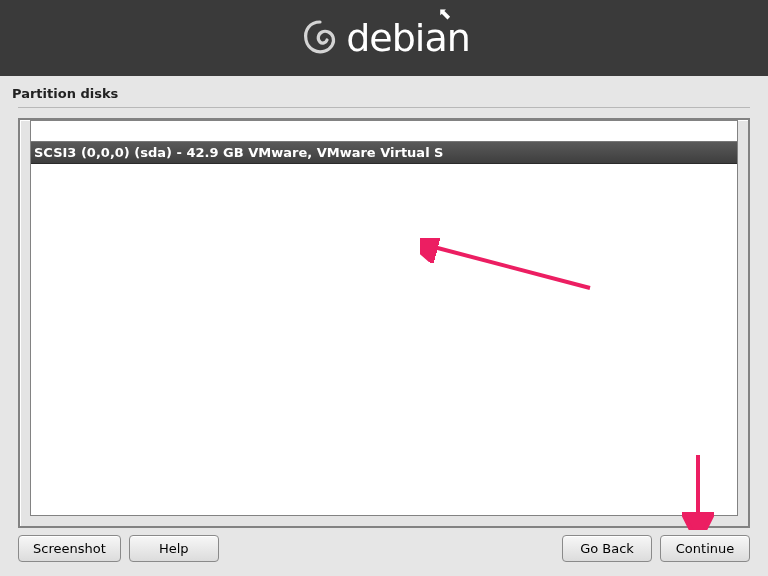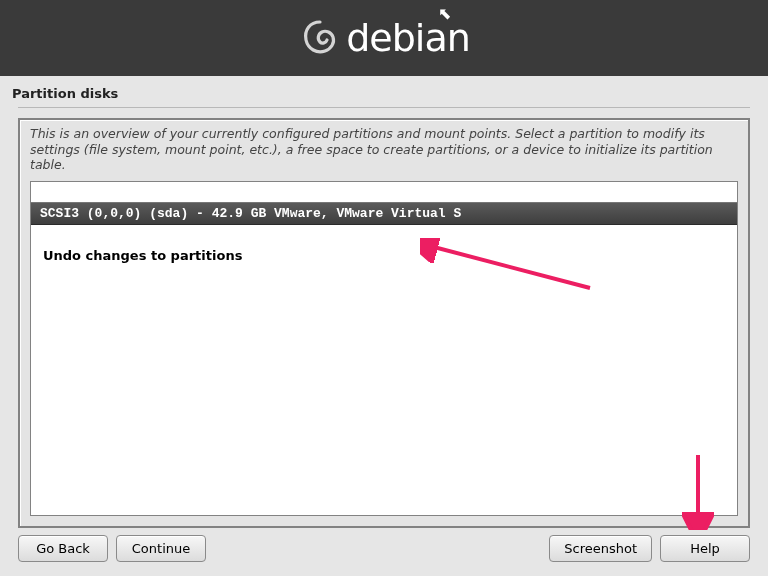--- a/index.html
+++ b/index.html
@@ -73,22 +73,21 @@
     white-space: pre;
   }
   .list-item.selectable { cursor: pointer; }
   .list-item.spacer { padding: 0; height: 20px; }
   .list-item.selected {
     background: linear-gradient(#5a5a5a, #3e3e3e);
     color: #fff;
     border-top: 1px solid #777;
     border-bottom: 1px solid #2a2a2a;
     margin-left: -1px; margin-right: -1px;
-    padding-left: 10px;
-    font-family: Liberation Mono, monospace;
+    padding-left: 4px;
   }
   .footer {
     position: absolute; left: 0; right: 0; bottom: 14px;
     display: flex; justify-content: space-between;
     padding: 0 18px;
   }
   .btn-group { display: flex; gap: 8px; }
   button.ui-btn {
     font-family: inherit;
     font-size: 13px;
@@ -119,26 +118,24 @@
     </span>
     <span class="logo-text">debian</span>
   </div>
   <span class="cursor">⬉</span>
 </div>
 
 <div class="title-row">Partition disks</div>
 <hr class="title-sep">
 
 <div class="content-frame">
-  <div class="instructions">This is an overview of your currently configured partitions and mount points. Select a partition to modify its settings (file system, mount point, etc.), a free space to create partitions, or a device to initialize its partition table.</div>
   <div class="listbox" id="listbox">
       <div class="list-item spacer"></div>
       <div class="list-item selectable selected">SCSI3 (0,0,0) (sda) - 42.9 GB VMware, VMware Virtual S</div>
       <div class="list-item spacer"></div>
-      <div class="list-item selectable">Undo changes to partitions</div>
     </div>
 </div>
 
 <svg class="arrow" style="left:420px; top:238px;" width="180" height="60">
   <defs>
       <marker id="ah1" markerWidth="8" markerHeight="8" refX="2" refY="4" orient="auto">
         <path d="M0,0 L8,4 L0,8 Z"></path>
       </marker>
     </defs>
   <line x1="170" y1="50" x2="10" y2="8" stroke-width="4" marker-end="url(#ah1)"></line>
@@ -146,21 +143,21 @@
 <svg class="arrow" style="left:680px; top:450px;" width="40" height="80">
   <defs>
       <marker id="ah2" markerWidth="8" markerHeight="8" refX="2" refY="4" orient="auto">
         <path d="M0,0 L8,4 L0,8 Z"></path>
       </marker>
     </defs>
   <line x1="18" y1="5" x2="18" y2="70" stroke-width="4" marker-end="url(#ah2)"></line>
 </svg>
 
 <div class="footer">
+  <div class="btn-group" id="footer-left">
+      <button class="ui-btn">Screenshot</button>
+      <button class="ui-btn">Help</button>
+    </div>
   <div class="btn-group" id="footer-right">
       <button class="ui-btn">Go Back</button>
       <button class="ui-btn">Continue</button>
     </div>
-  <div class="btn-group" id="footer-left">
-      <button class="ui-btn">Screenshot</button>
-      <button class="ui-btn">Help</button>
-    </div>
 </div>
 
 </body></html>

